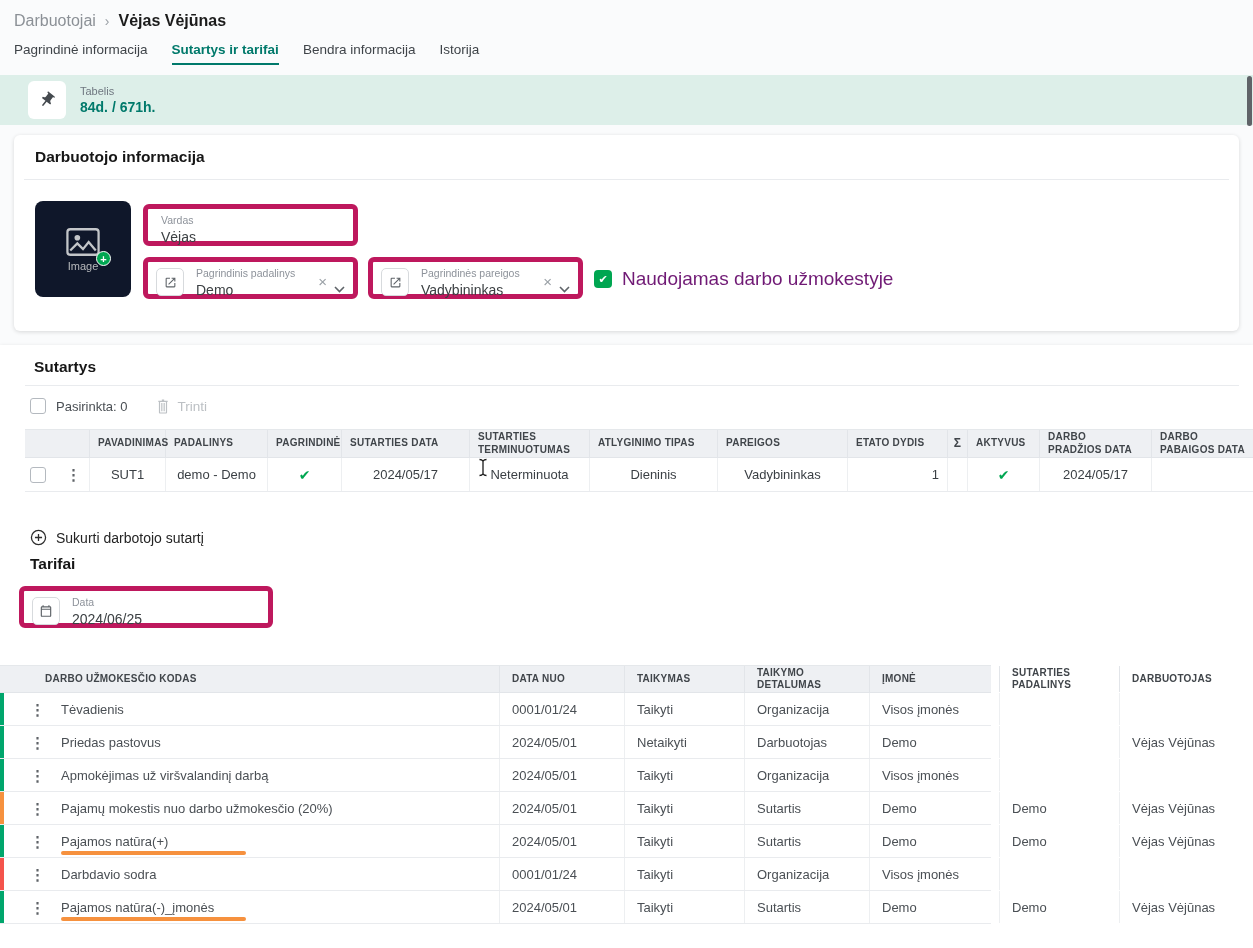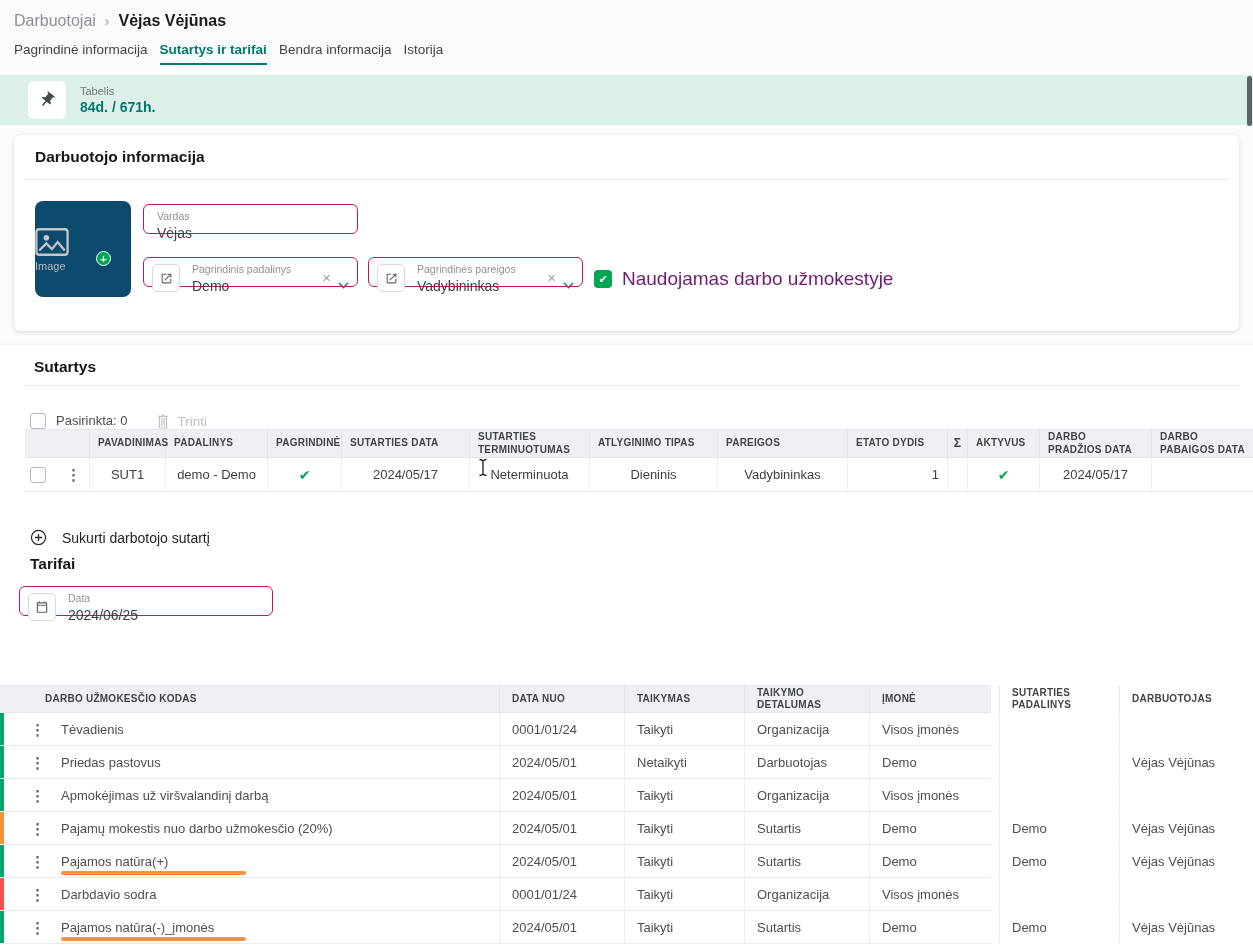--- a/index.html
+++ b/index.html
@@ -7,21 +7,21 @@
   body{font-family:"Liberation Sans",sans-serif;background:#fafbfc;color:#2f2f2f;overflow:hidden}
   .page{position:relative;width:1253px;height:948px;overflow:hidden;background:#fafbfc}
 
   
   .breadcrumb{position:absolute;top:12px;left:14px;display:flex;align-items:center;gap:9px}
   .bc-parent{font-size:16px;color:#8b9096;cursor:pointer}
   .bc-sep{font-size:14px;color:#9aa0a6;line-height:1}
   .bc-current{font-size:16px;font-weight:700;color:#1b1b1b}
 
   
-  .tab-bar{position:absolute;top:42px;left:14px;display:flex;gap:12px}
+  .tab-bar{position:absolute;top:42px;left:14px;display:flex;gap:24px}
   .tab{font-size:13.5px;color:#3f4449;padding-bottom:6px;border-bottom:2px solid transparent;cursor:pointer;white-space:nowrap}
   .tab.active{color:var(--accent);border-bottom-color:var(--accent);font-weight:700}
 
   
   .banner{position:absolute;top:75px;left:0;width:1253px;height:50px;background:var(--banner-bg);display:flex;align-items:center;padding-left:28px}
   .banner-icon{width:38px;height:38px;background:#fff;border-radius:6px;display:flex;align-items:center;justify-content:center;cursor:pointer}
   .banner-text{margin-left:14px;display:flex;flex-direction:column;justify-content:center}
   .banner-title{font-size:11px;color:#6f7780;line-height:13px}
   .banner-value{font-size:14px;font-weight:700;color:var(--accent);line-height:17px;margin-top:1px}
 
@@ -29,25 +29,25 @@
 
   
   .card{position:absolute;background:#fff;border-radius:6px;box-shadow:0 1px 4px rgba(0,0,0,.14)}
   .card-employee{top:135px;left:14px;width:1225px;height:196px}
   h2.sec{font-size:15.5px;font-weight:700;color:#161616}
   .hr{position:absolute;border-top:1px solid #e9ebee;height:0}
 
   .card-employee h2{position:absolute;left:21px;top:13px}
   .hr-emp{left:10px;right:10px;top:44px}
 
-  .img-box{position:absolute;left:21px;top:66px;width:96px;height:96px;background:#0c4a6e;border-radius:8px;display:flex;flex-direction:column;align-items:flex-start;justify-content:center;gap:3px;cursor:pointer}
+  .img-box{position:absolute;left:21px;top:66px;width:96px;height:96px;background:#0f172a;border-radius:8px;display:flex;flex-direction:column;align-items:center;justify-content:center;gap:3px;cursor:pointer}
   .img-label{font-size:11px;color:#b7b9bc}
   .plus-badge{position:absolute;left:61px;top:50px;width:15px;height:15px;border-radius:50%;background:var(--green);color:#fff;font-size:11px;font-weight:700;line-height:14px;text-align:center;border:1.5px solid #fff}
 
-  .field,.combo{position:absolute;width:215px;height:30px;border:1px solid #be185d;border-radius:6px;background:#fff;cursor:text}
+  .field,.combo{position:absolute;width:215px;height:42px;border:5px solid #be185d;border-radius:6px;background:#fff;cursor:text}
   .f-label{position:absolute;top:5px;left:13px;font-size:10.5px;color:#8d929a;white-space:nowrap}
   .f-value{position:absolute;top:20px;left:13px;font-size:14px;color:#3c4043;white-space:nowrap}
   .combo .f-label,.combo .f-value{left:48px}
   .icon-btn{position:absolute;left:8px;top:6px;width:28px;height:28px;border:1px solid #d7dadd;border-radius:5px;display:flex;align-items:center;justify-content:center;cursor:pointer;background:#fff}
   .clear{position:absolute;right:26px;top:11px;font-size:15px;color:#9aa0a6;cursor:pointer;line-height:18px}
   .chev{position:absolute;right:8px;top:17px;cursor:pointer}
 
   .f-vardas{left:129px;top:69px}
   .f-pavarde{left:354px;top:69px}
   .f-kodas{left:580px;top:69px}
@@ -55,21 +55,21 @@
   .f-pareigos{left:354px;top:122px}
 
   .payroll-cb{position:absolute;left:580px;top:133px;display:flex;align-items:center;gap:10px}
   .cb-green{width:18px;height:18px;border-radius:4px;background:var(--green);color:#fff;font-size:11px;display:flex;align-items:center;justify-content:center;cursor:pointer}
   .cb-label{font-size:19px;color:#701a75}
 
   
   .lower{position:absolute;top:345px;left:0;width:1253px;height:603px;background:#fff;box-shadow:0 1px 4px rgba(0,0,0,.12)}
   .h-sutartys{position:absolute;left:34px;top:13px}
   .hr-sut{left:25px;right:14px;top:40px}
-  .controls{position:absolute;left:30px;top:68px;display:flex;align-items:flex-start}
+  .controls{position:absolute;left:30px;top:53px;display:flex;align-items:center}
   .cb-empty{display:inline-block;width:16px;height:16px;border:1.5px solid #b4b9bf;border-radius:3px;background:#fff;cursor:pointer}
   .sel-label{font-size:13px;color:#4a4f54;margin-left:10px}
   .del-btn{display:flex;align-items:center;gap:8px;margin-left:28px;cursor:default}
   .del-label{font-size:13.5px;color:#bcc0c4}
 
   
   .stable{position:absolute;left:25px;top:84px;width:1228px}
   .shead{display:flex;height:29px;background:#eef0f3;border-top:1px solid #e5e8eb;border-bottom:1px solid #e2e5e9}
   .hcell{display:flex;align-items:center;padding:0 8px;border-right:1px solid #e2e5e9;font-size:10px;font-weight:700;color:#40454a;letter-spacing:.25px;line-height:1.25;flex:none}
   .shead .hcell:last-child,.thead .hcell:last-child{border-right:none}
@@ -78,27 +78,27 @@
   .srow .cell:last-child{border-right:none}
   .srow .cell.num{justify-content:flex-end;padding-right:8px}
   .selcell{justify-content:flex-start !important;padding-left:5px;gap:20px}
   .kebab{font-size:15px;color:#5f6368;font-weight:700;line-height:1;cursor:pointer}
   .check{color:var(--green);font-size:14px}
   .c0{width:65px}.c1{width:76px}.c2{width:102px}.c3{width:74px}.c4{width:128px}.c5{width:120px}.c6{width:128px}
   .c7{width:130px}.c8{width:100px}.c9{width:20px;justify-content:center;padding:0}.c10{width:72px}.c11{width:112px}.c12{width:101px}
   .shead .c9{font-size:12px;justify-content:center;padding:0}
   .shead .c11 span,.shead .c12 span{display:inline-block;max-width:88px}
 
-  .create-link{position:absolute;left:30px;top:184px;display:flex;align-items:center;gap:15px;cursor:pointer}
+  .create-link{position:absolute;left:30px;top:184px;display:flex;align-items:center;gap:9px;cursor:pointer}
   .create-label{font-size:14px;color:#242424}
   .h-tarifai{position:absolute;left:30px;top:210px}
   .date-field{left:19px;top:241px;width:254px}
 
   
-  .ttable{position:absolute;left:0;top:340px;width:991px}
+  .ttable{position:absolute;left:0;top:320px;width:991px}
   .thead{display:flex;height:28px;background:#eef0f3;border-top:1px solid #e5e8eb;border-bottom:1px solid #e2e5e9}
   .thead .hcell{padding:0 12px}
   .thead .t0{padding-left:45px}
   .thead .t3 span,.thead .t5 span{display:inline-block;max-width:78px}
   .trow{display:flex;height:33px;background:#fff;border-bottom:1px solid #e9ebee;position:relative}
   .trow .cell{display:flex;align-items:center;font-size:13px;color:#4a4f54;padding:0 12px;border-right:1px solid #edeff1;flex:none;overflow:hidden;white-space:nowrap}
   .trow .cell:last-child{border-right:none}
   .t0{width:500px}.t1{width:125px}.t2{width:120px}.t3{width:125px}.t4{width:130px}.t5{width:120px}.t6{width:133px}
   .labelcell{padding:0 !important;position:relative}
   .bar{position:absolute;left:0;top:0;bottom:0;width:4px}

